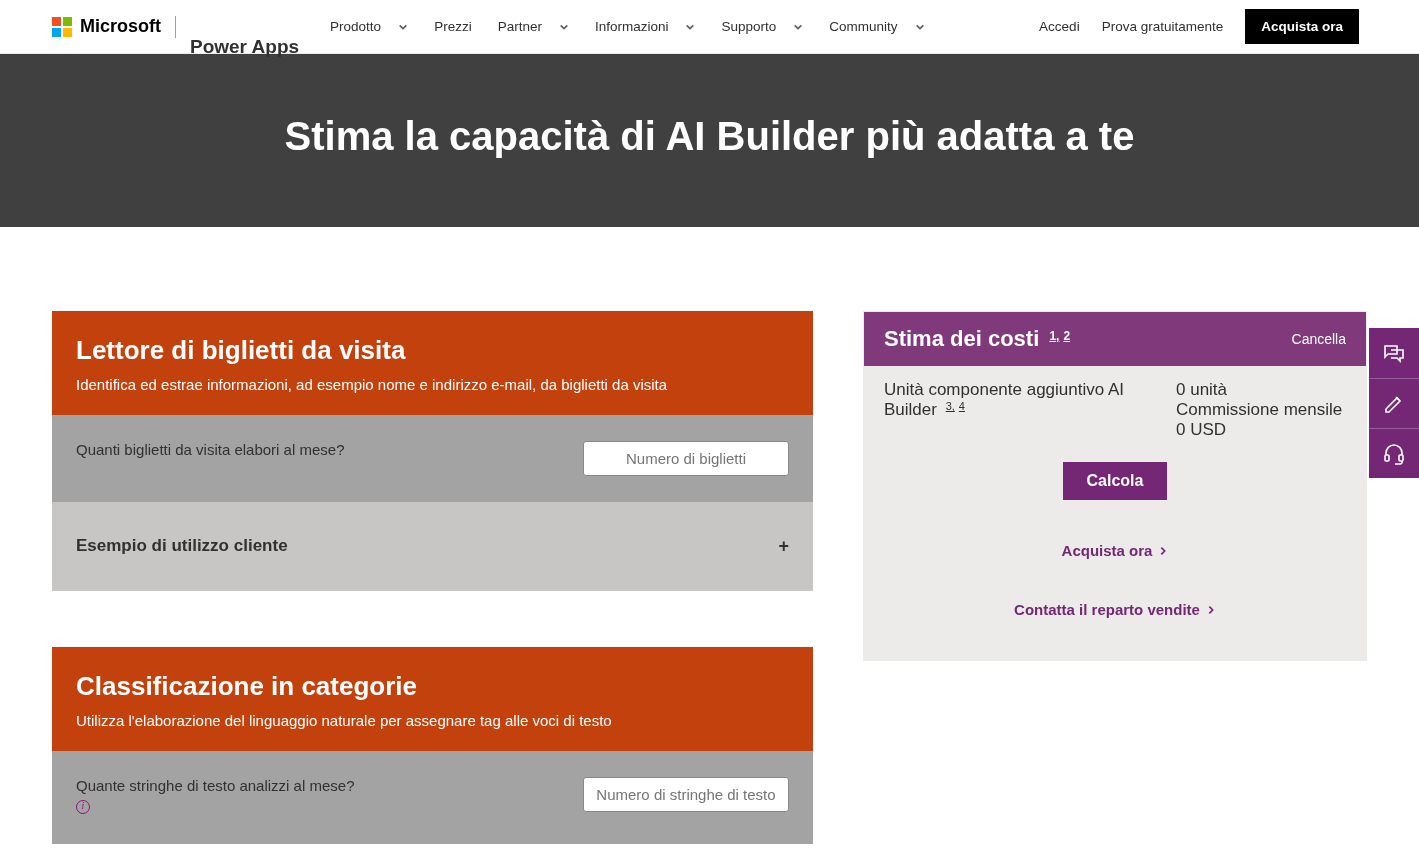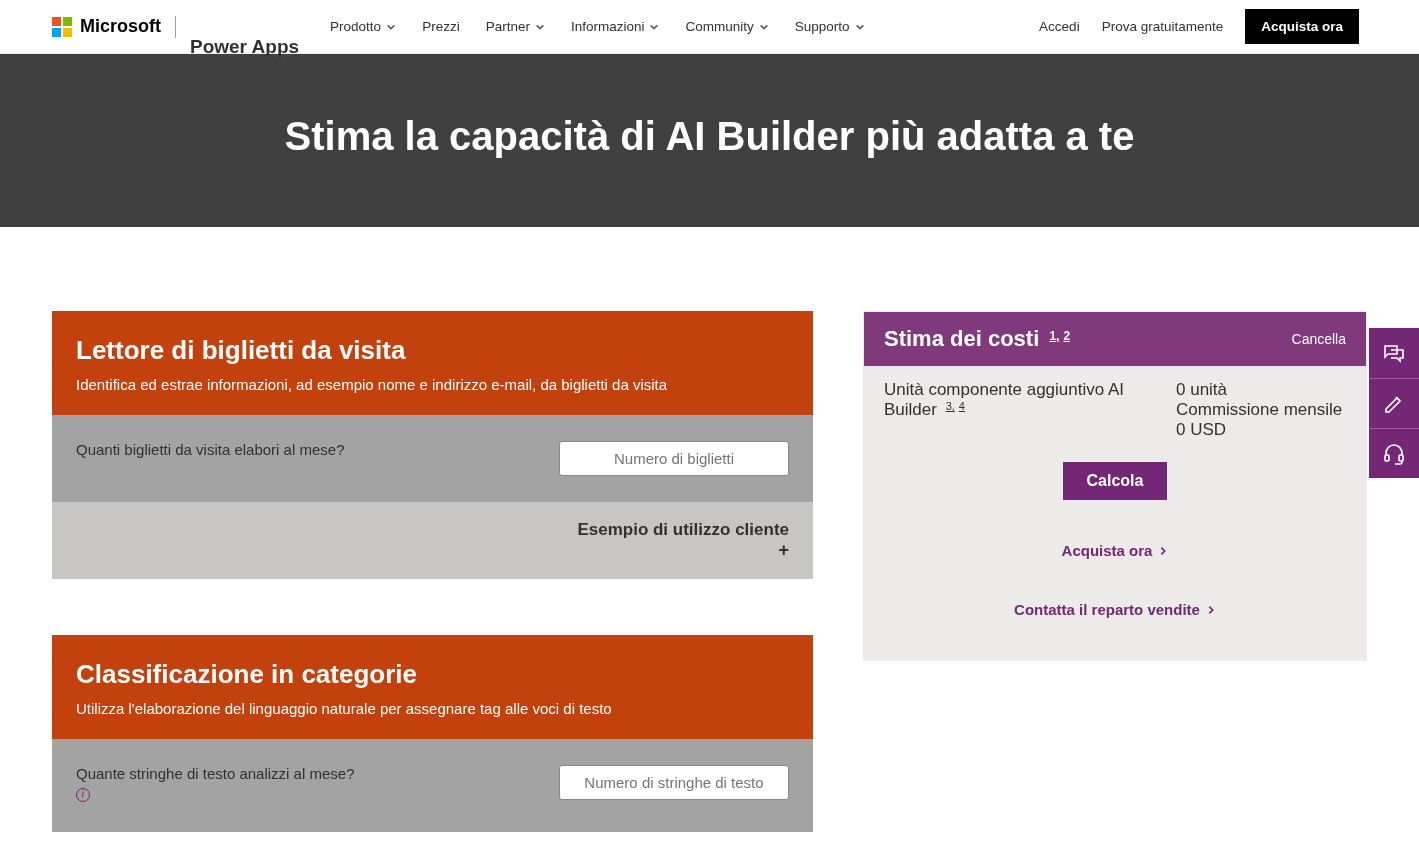--- a/index.html
+++ b/index.html
@@ -9,21 +9,21 @@
   .topnav { display: flex; align-items: center; padding: 0 60px 0 52px; height: 54px; border-bottom: 1px solid #edebe9; }
   .ms-logo { display: flex; align-items: center; gap: 8px; font-size: 18px; font-weight: 600; color: #000; text-decoration: none; }
   .ms-squares { width: 20px; height: 20px; display: grid; grid-template-columns: 1fr 1fr; grid-template-rows: 1fr 1fr; gap: 2px; }
   .ms-squares span:nth-child(1){background:#f25022;}
   .ms-squares span:nth-child(2){background:#7fba00;}
   .ms-squares span:nth-child(3){background:#00a4ef;}
   .ms-squares span:nth-child(4){background:#ffb900;}
   .nav-divider { width:1px; height:22px; background:#a19f9d; margin:0 14px; }
   .brand { font-size: 19px; font-weight: 700; margin-top: 41px; }
   .nav-items { display: flex; align-items: center; gap: 0; margin-left: 18px; }
-  .nav-item { display: flex; align-items: center; gap: 5px; padding: 0 13px; font-size: 13.5px; color: #323130; cursor: pointer; height: 54px; }
+  .nav-item { display: flex; align-items: center; gap: 17px; padding: 0 13px; font-size: 13.5px; color: #323130; cursor: pointer; height: 54px; }
   .caret { width: 10px; height: 10px; }
   .caret path { stroke: #605e5c; stroke-width: 2; fill: none; }
   .nav-right { margin-left: auto; display:flex; align-items:center; gap: 22px; }
   .nav-link { font-size: 13.5px; cursor: pointer; }
   .primary-btn { background:#000; color:#fff; border:none; padding: 10px 16px; font-size:13.5px; font-weight:600; cursor:pointer; }
 
   
   .hero { background:#404040; color:#fff; text-align:center; padding: 60px 20px 68px; }
   .hero h1 { font-size: 40px; font-weight: 600; }
 
@@ -33,22 +33,22 @@
   .right { width: 504px; flex: 0 0 504px; }
 
   .card { margin-bottom: 56px; }
   .card-head { background:#c2410c; color:#fff; padding: 24px 24px 22px; }
   .card-head h2 { font-size: 26px; font-weight: 600; margin-bottom: 10px; }
   .card-head p { font-size: 15px; font-weight: 400; }
   .card-body { background:#a3a3a3; padding: 26px 24px; display:flex; justify-content:space-between; align-items:flex-start; gap:20px; }
   .question { font-size: 15px; max-width: 300px; }
   .info-icon { display:inline-block; width:14px; height:14px; border:1px solid #8a1a6d; border-radius:50%; position:relative; margin-top:6px; }
   .info-icon::after { content:'i'; font-style: italic; font-family: Georgia, serif; font-size:10px; color:#8a1a6d; position:absolute; left:0; right:0; text-align:center; top:-1px; }
-  .num-input { border:1px solid #8a8886; border-radius:3px; font-size:15px; padding: 8px 12px; width: 230px; text-align:center; color:#605e5c; background:#fff; }
-  .accordion { background:#c8c6c4; padding: 18px 24px; display:flex; justify-content:space-between; align-items:flex-end; font-size: 17px; font-weight:600; cursor:pointer;flex-direction:column; }
+  .num-input { border:1px solid #8a8886; border-radius:3px; font-size:15px; padding: 8px 12px; width: 206px; text-align:center; color:#605e5c; background:#fff; }
+  .accordion { background:#c8c6c4; padding: 34px 24px; display:flex; justify-content:space-between; align-items:flex-start; font-size: 17px; font-weight:600; cursor:pointer; }
   .plus { font-size: 18px; font-weight: 900; }
 
   
   .cost-card { border:1px solid #edebe9; }
   .cost-head { background:#80397b; color:#fff; padding: 14px 20px; display:flex; justify-content:space-between; align-items:center; }
   .cost-head h3 { font-size: 22px; font-weight: 600; }
   .cost-head .sup { font-size: 12px; text-decoration: underline; position: relative; top:-6px; margin-left:4px; }
   .cost-head .clear { font-size: 14px; cursor:pointer; }
   .cost-body { background:#edebe9; padding: 14px 20px 42px; }
   .cost-row { display:flex; gap: 40px; }
@@ -98,27 +98,27 @@
           <path d="M2 4l4 4 4-4"></path>
         </svg>
     </div>
     <div class="nav-item">
       <span>Informazioni</span>
       <svg class="caret" viewBox="0 0 12 12">
           <path d="M2 4l4 4 4-4"></path>
         </svg>
     </div>
     <div class="nav-item">
+      <span>Supporto</span>
+      <svg class="caret" viewBox="0 0 12 12">
+          <path d="M2 4l4 4 4-4"></path>
+        </svg>
+    </div>
+    <div class="nav-item">
       <span>Community</span>
-      <svg class="caret" viewBox="0 0 12 12">
-          <path d="M2 4l4 4 4-4"></path>
-        </svg>
-    </div>
-    <div class="nav-item">
-      <span>Supporto</span>
       <svg class="caret" viewBox="0 0 12 12">
           <path d="M2 4l4 4 4-4"></path>
         </svg>
     </div>
   </div>
   <div class="nav-right">
     <span class="nav-link">Accedi</span>
     <span class="nav-link">Prova gratuitamente</span>
     <button class="primary-btn">Acquista ora</button>
   </div>

